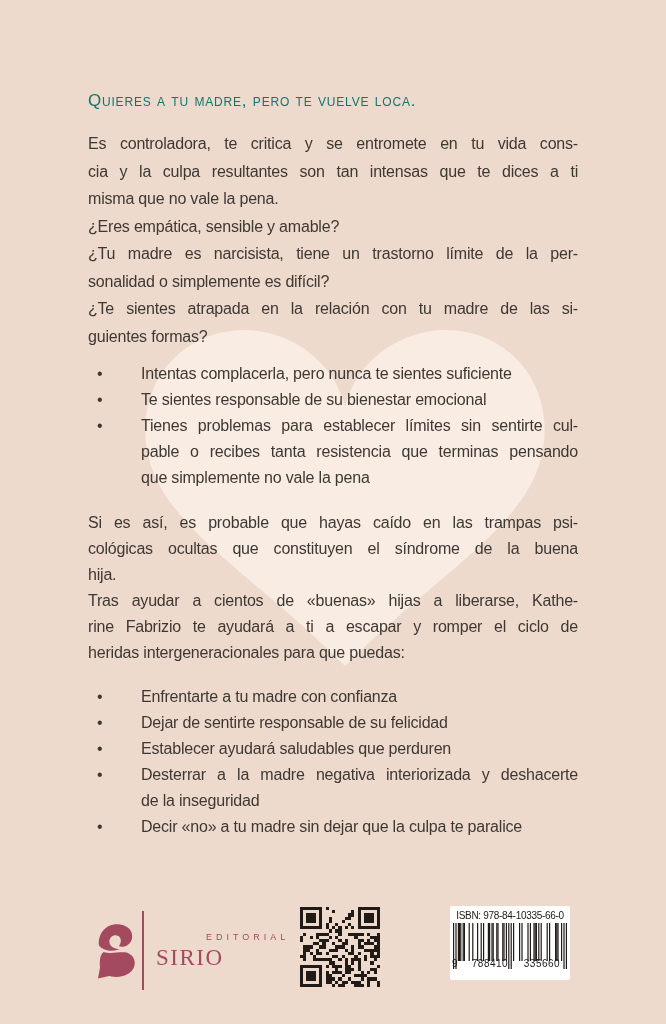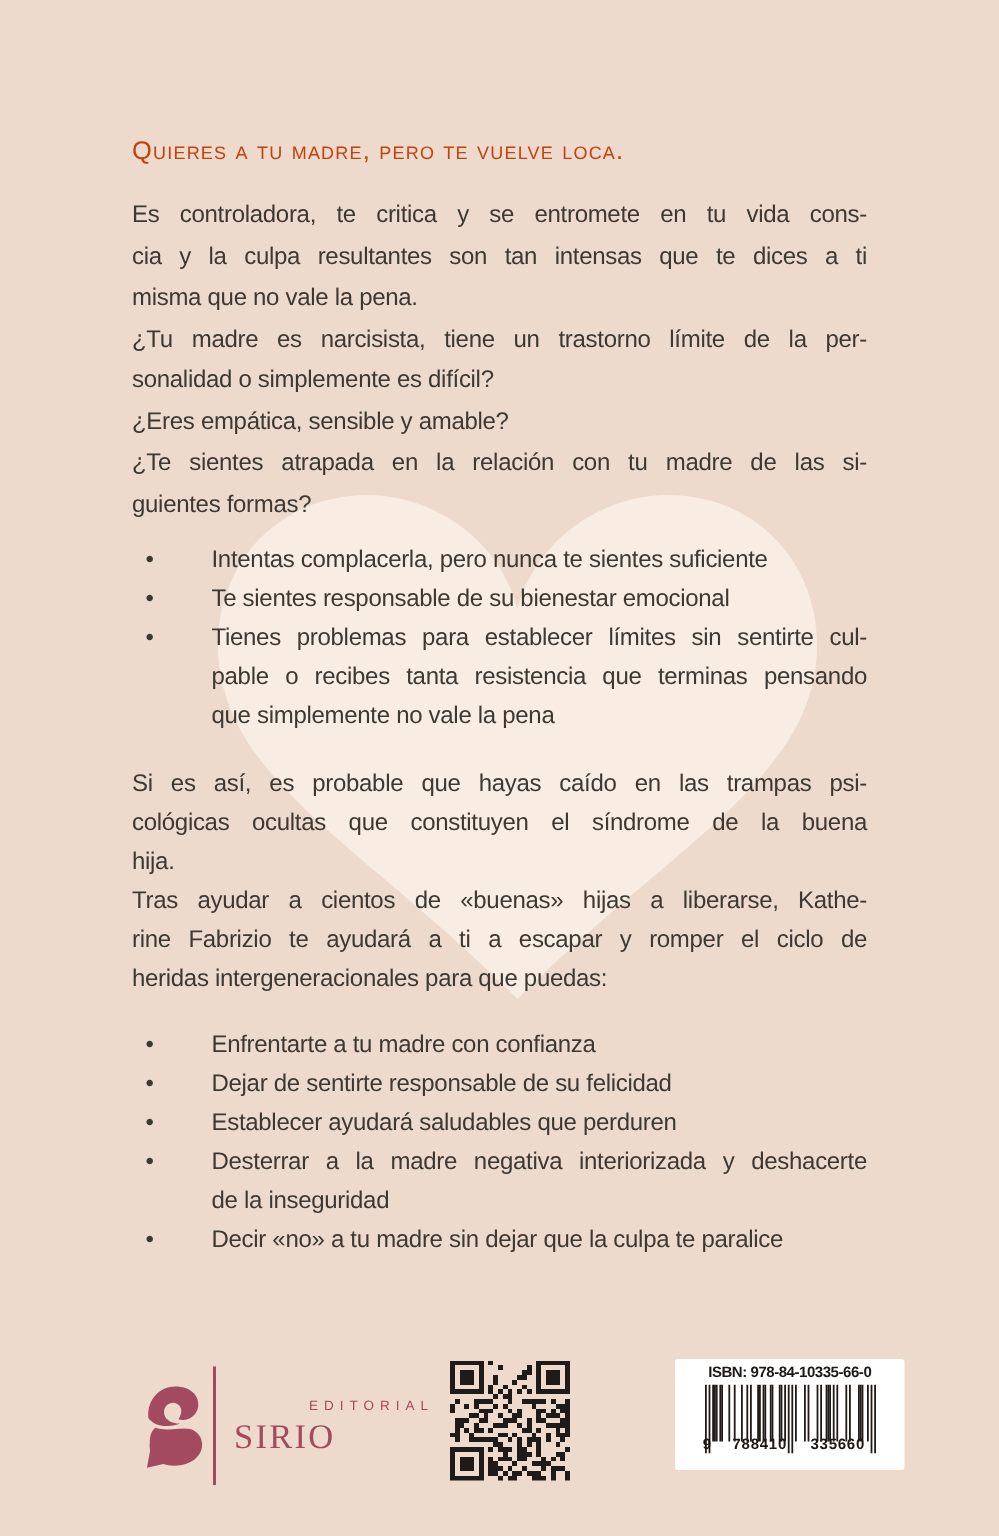--- a/index.html
+++ b/index.html
@@ -6,21 +6,21 @@
   body {
     width:666px; height:1024px; position:relative; overflow:hidden;
     background:#eddacd;
     font-family:"Liberation Sans", sans-serif;
     color:#3e3833;
   }
   .heart-watermark { position:absolute; left:137px; top:322px; width:416px; height:352px; }
   .content { position:absolute; left:88px; top:90px; width:490px; }
   .tagline {
     font-variant:small-caps; font-size:17px; line-height:22px;
-    letter-spacing:0.8px; color:#c2410c;
+    letter-spacing:0.8px; color:#0f766e;
   }
   .para-group { margin-top:18px; }
   .paragraph { font-size:16px; line-height:27.5px; letter-spacing:-0.2px; }
   .tline { text-align:justify; text-align-last:justify; }
   .tline.last { text-align:justify; text-align-last:left; }
   .bullet-list { margin-top:11px; font-size:16px; line-height:26px; letter-spacing:-0.2px; }
   .bullet-list.second { margin-top:18px; }
   .mid-group { margin-top:19px; }
   .mid-group .paragraph { line-height:26px; }
   .bullet-item { display:flex; }
@@ -33,24 +33,23 @@
   .pub-label-top {
     position:absolute; left:158px; top:932px; font-size:9px; letter-spacing:4px;
     color:#a44a5e; font-weight:400;
   }
   .pub-label-bottom {
     position:absolute; left:156px; top:945px; font-family:"Liberation Serif", serif;
     font-size:23px; letter-spacing:1.5px; color:#a44a5e;
   }
   .qr { position:absolute; left:300px; top:907px; width:80px; height:80px; }
   .isbn-box {
-    position:absolute; left:450px; top:906px; width:153px; height:74px;
+    position:absolute; left:450px; top:906px; width:120px; height:74px;
     background:#ffffff; border-radius:2px; text-align:center; box-sizing:border-box;
     padding-top:4px;
-    font-weight:bold;
   }
   .isbn-label { font-size:10px; letter-spacing:-0.3px; color:#1c1815; white-space:nowrap; }
   .barcode-svg { display:block; margin:2px auto 0 auto; }
   .barcode-digits {
     display:flex; width:116px; margin:-11px auto 0 auto; font-size:10px; color:#1c1815;
     letter-spacing:0.5px;
   }
   .barcode-digits span:nth-child(1){ width:12px; text-align:left; }
   .barcode-digits span:nth-child(2){ flex:1; text-align:center; }
   .barcode-digits span:nth-child(3){ flex:1; text-align:center; }
@@ -65,25 +64,25 @@
 <div class="content">
   <div class="tagline">Quieres a tu madre, pero te vuelve loca.</div>
 
   <div class="para-group">
       <div class="paragraph">
         <div class="tline">Es controladora, te critica y se entromete en tu vida cons-</div>
         <div class="tline">cia y la culpa resultantes son tan intensas que te dices a ti</div>
         <div class="tline last">misma que no vale la pena.</div>
       </div>
       <div class="paragraph">
+        <div class="tline last">¿Eres empática, sensible y amable?</div>
+      </div>
+      <div class="paragraph">
         <div class="tline">¿Tu madre es narcisista, tiene un trastorno límite de la per-</div>
         <div class="tline last">sonalidad o simplemente es difícil?</div>
-      </div>
-      <div class="paragraph">
-        <div class="tline last">¿Eres empática, sensible y amable?</div>
       </div>
       <div class="paragraph">
         <div class="tline">¿Te sientes atrapada en la relación con tu madre de las si-</div>
         <div class="tline last">guientes formas?</div>
       </div>
     </div>
 
   <div class="bullet-list">
       <div class="bullet-item">
         <div class="bullet-marker">•</div>

